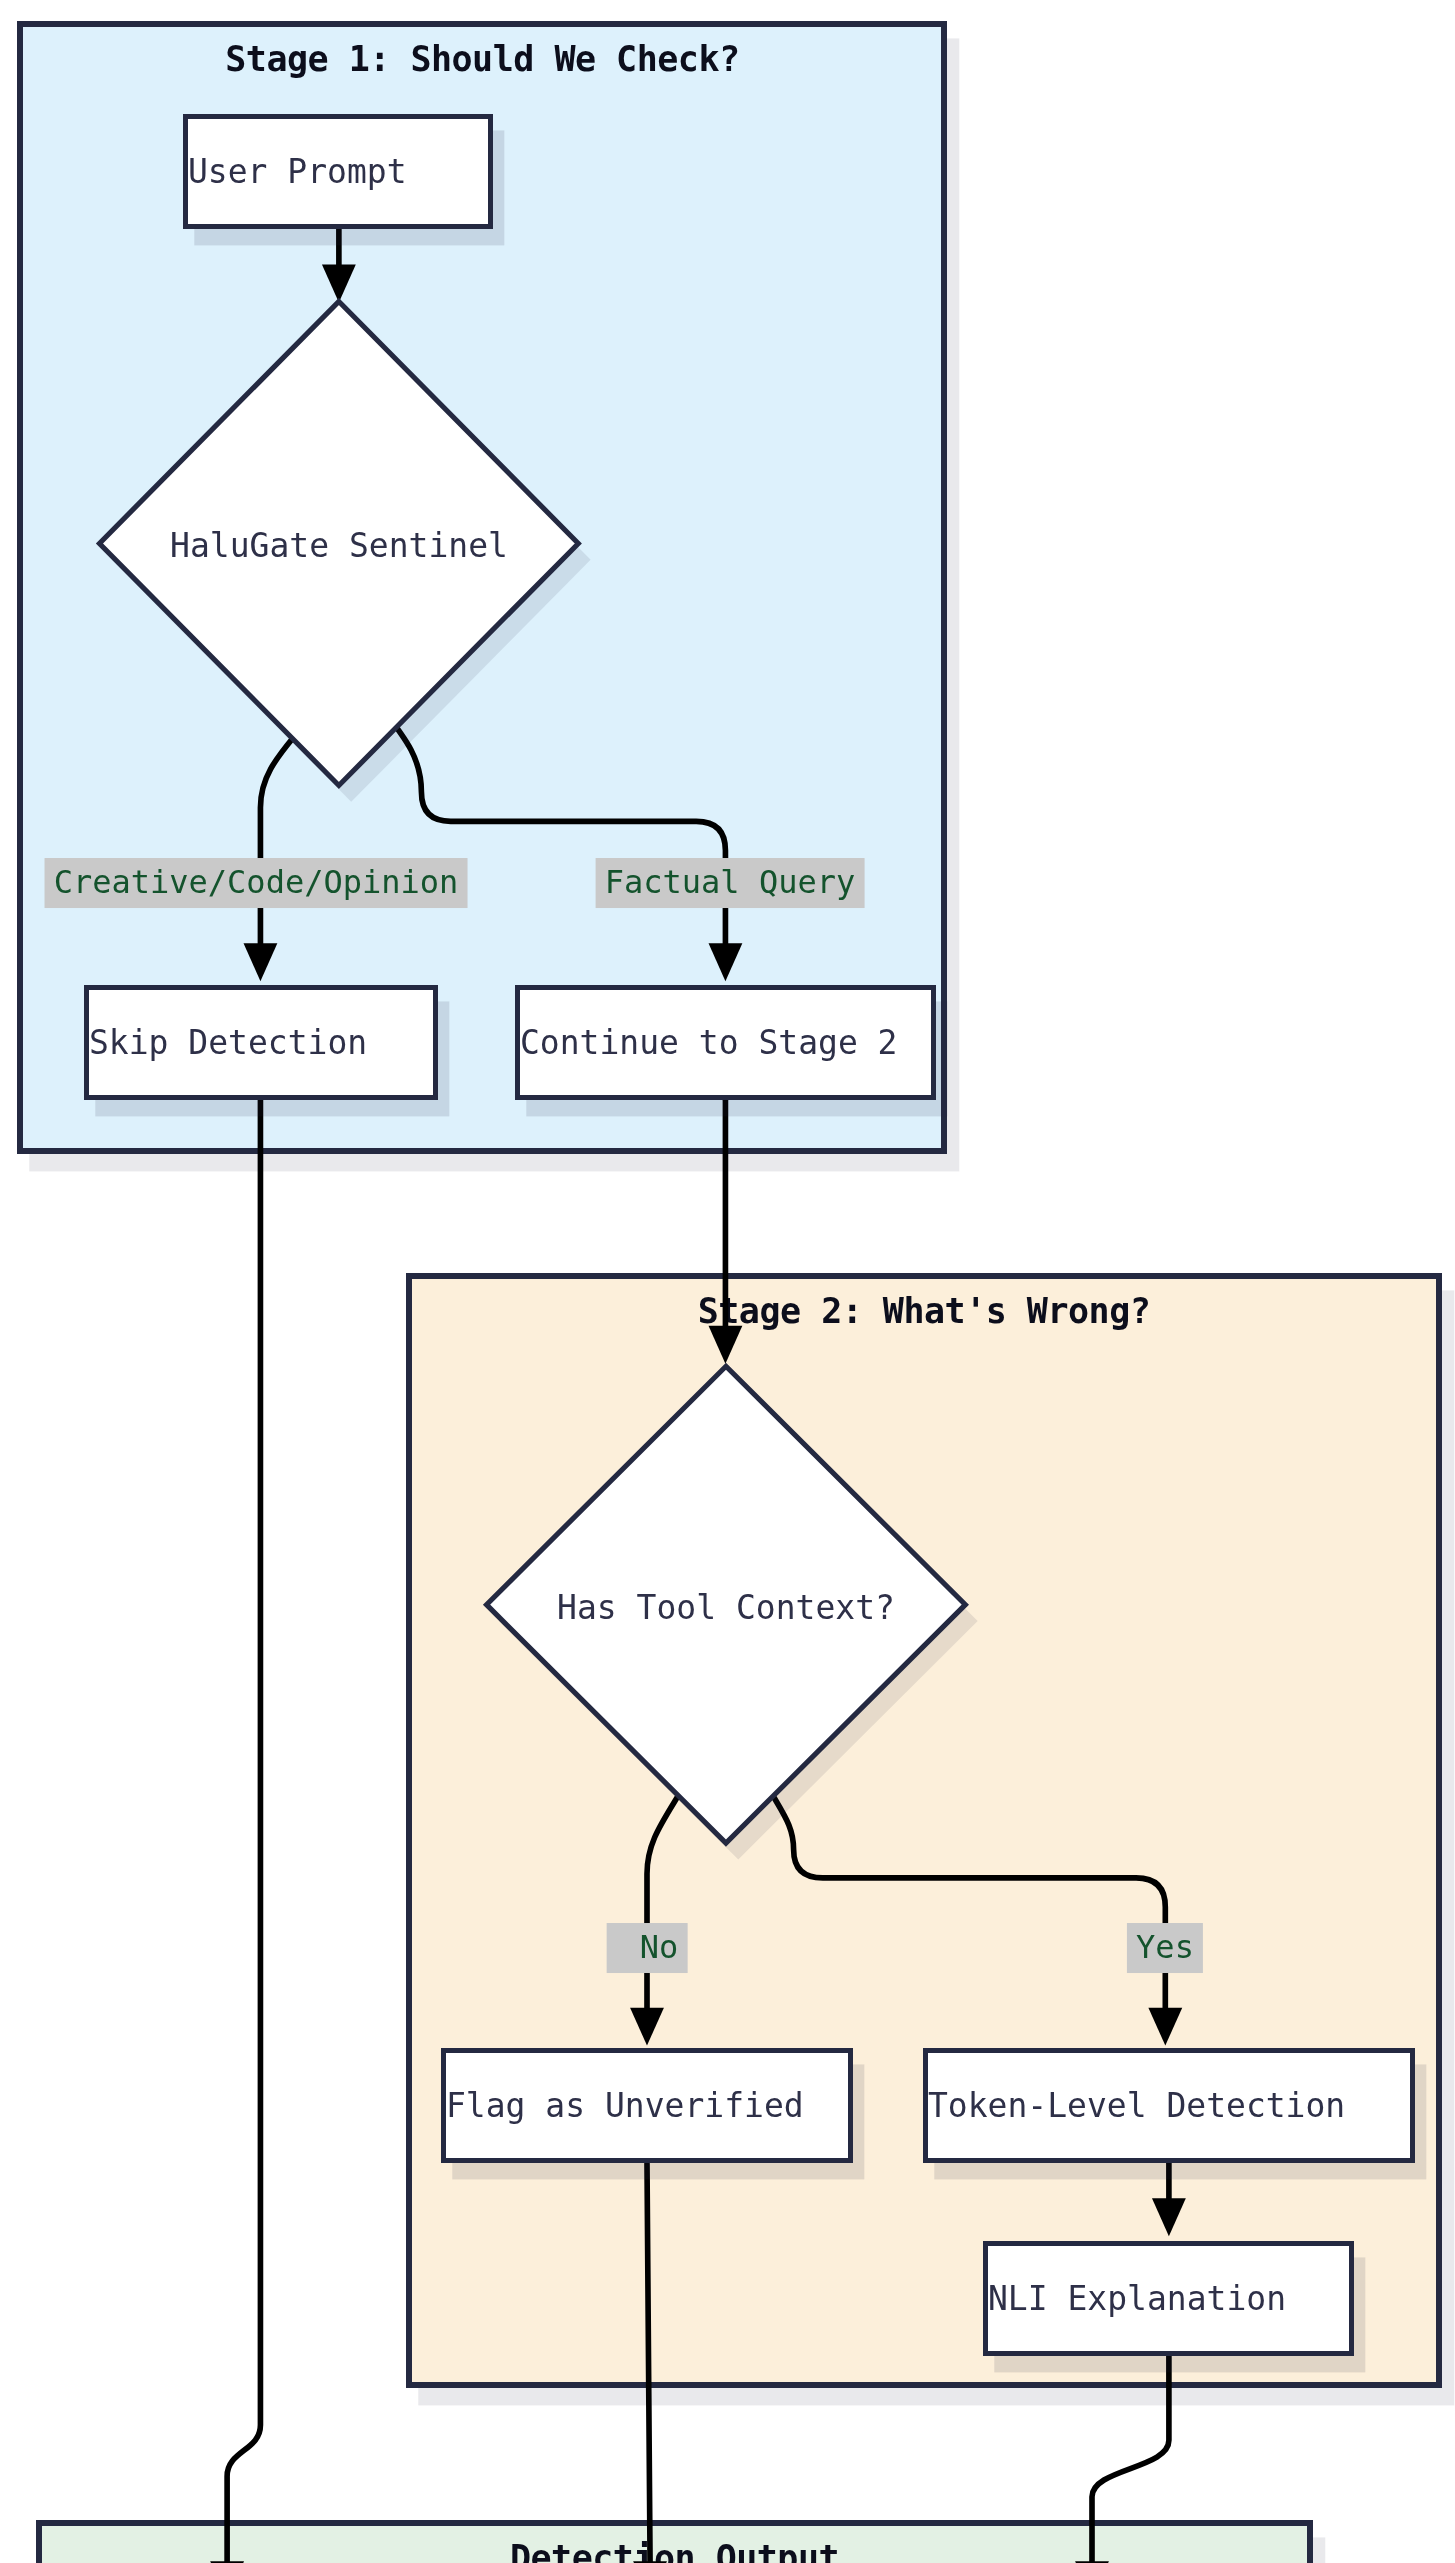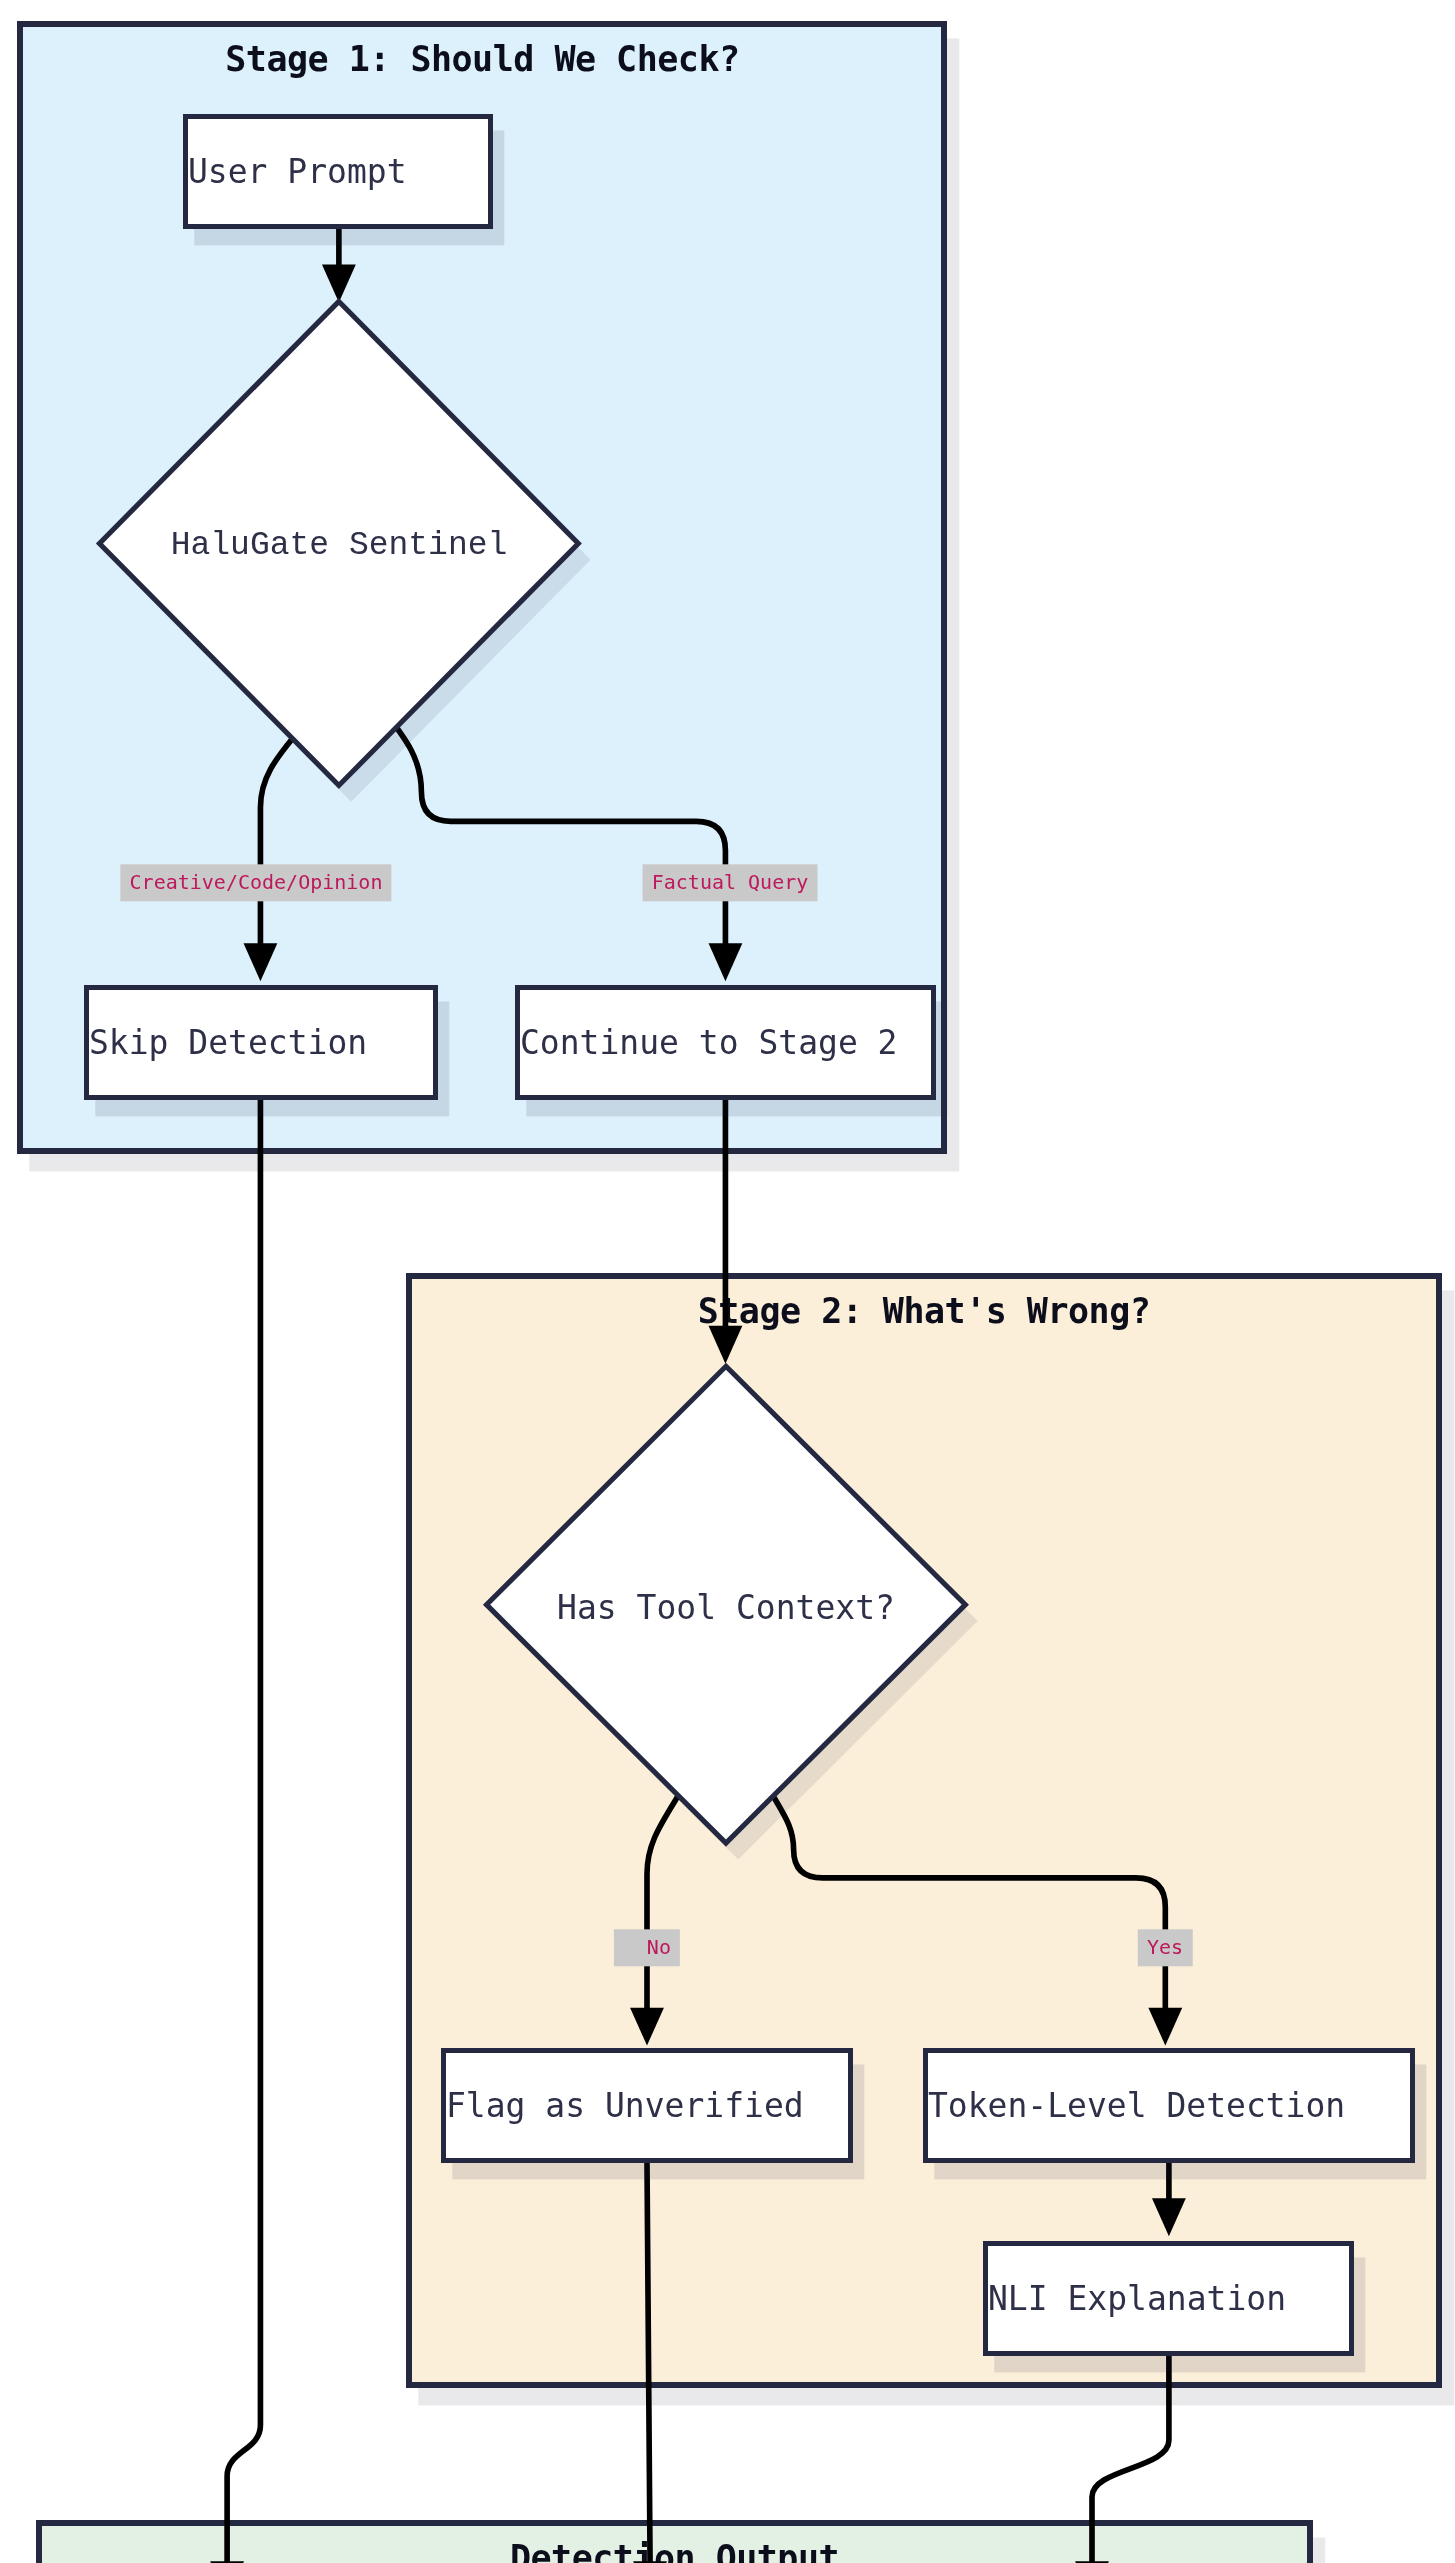--- a/index.html
+++ b/index.html
@@ -50,29 +50,29 @@
   #n-token{left:923px;top:2048px;width:492px;height:115px;}
   #n-nli{left:983px;top:2241px;width:371px;height:115px;}
   .diamond-label{
     position:absolute;
     transform:translate(-50%,-50%);
     z-index:4;
     font-size:33px;
     color:#2e3048;
     white-space:nowrap;
   }
-  #dl-halugate{left:339px;top:545px;font-family:Liberation Mono, monospace;}
+  #dl-halugate{left:339px;top:545px;}
   #dl-context{left:726px;top:1607px;}
   .elabel{
     position:absolute;
     transform:translate(-50%,-50%);
     z-index:5;
     background:#c9c9c9;
-    color:#be185d;
-    font-size:20px;
+    color:#14532d;
+    font-size:32px;
     padding:8.2px 9.2px;
     white-space:nowrap;
     line-height:1.05;
   }
   #el-creative{left:256px;top:883px;}
   #el-factual{left:730px;top:883px;}
   #el-no{left:647px;top:1948px;padding-left:33px;}
   #el-yes{left:1165px;top:1948px;}
 </style>
 </head>

